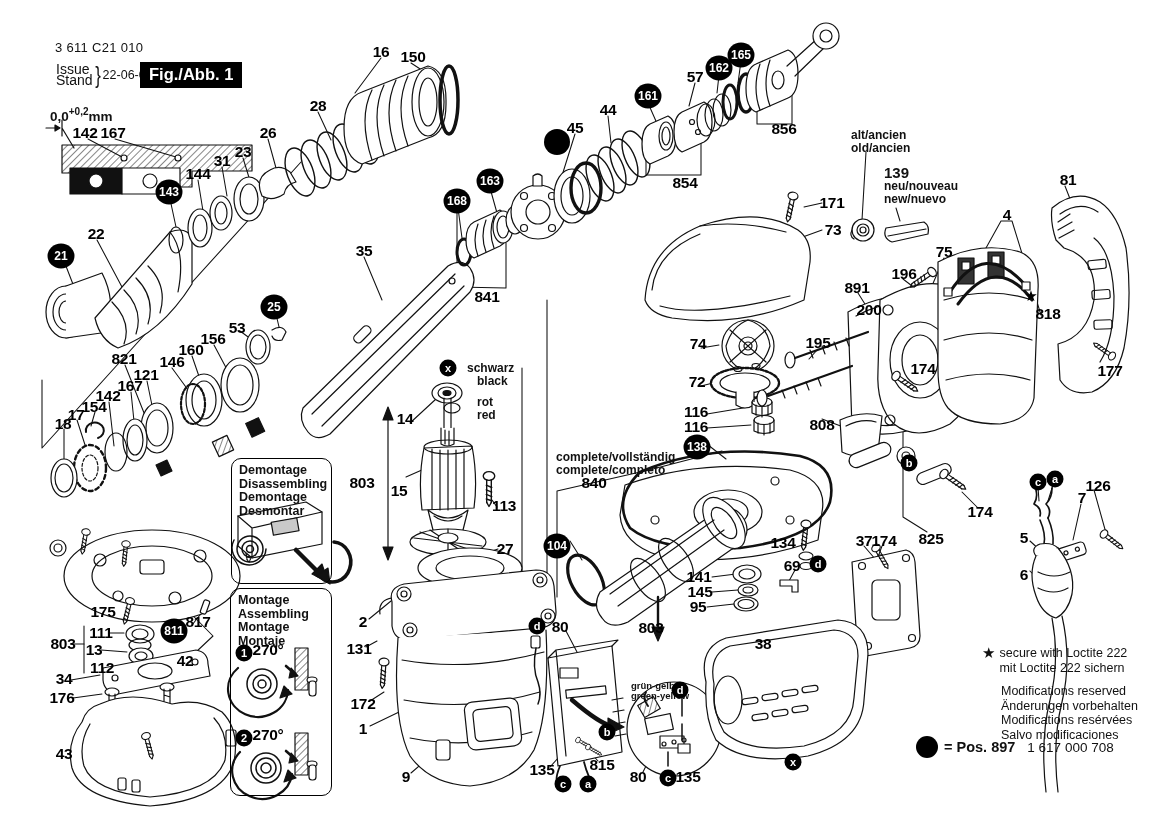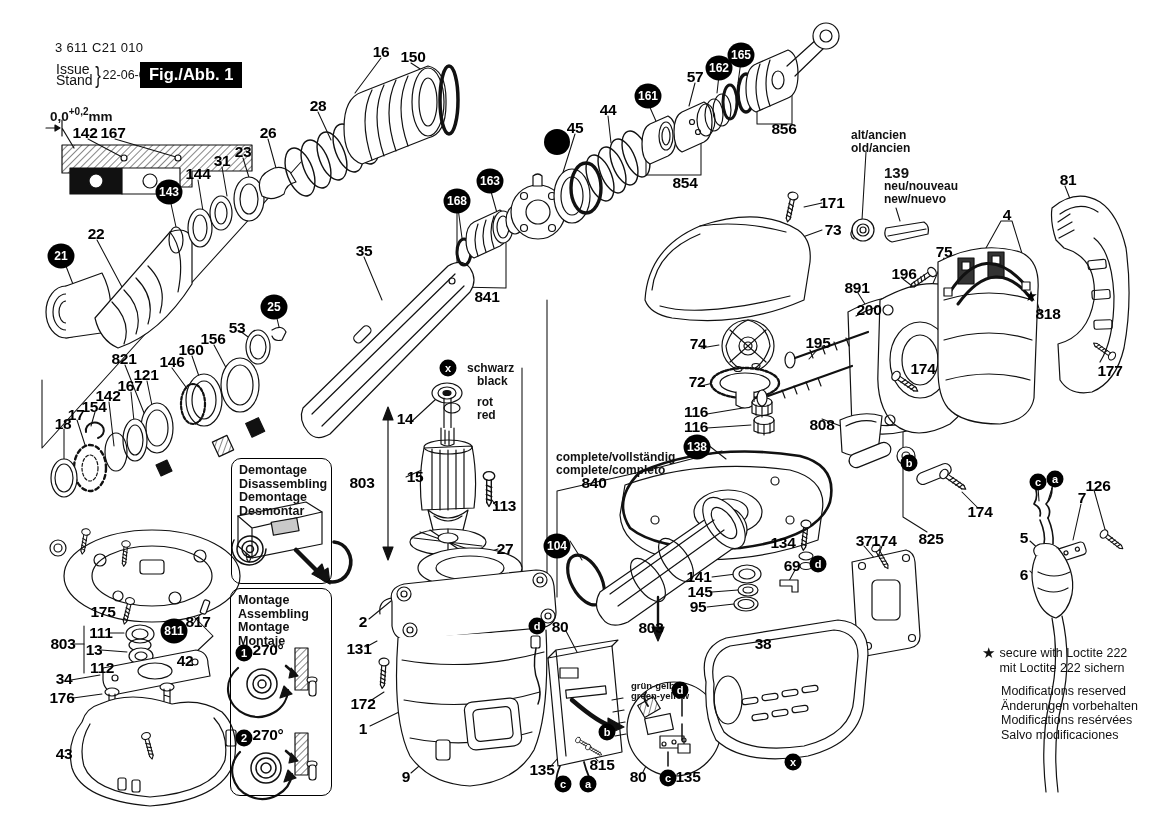--- a/index.html
+++ b/index.html
@@ -561,20 +561,25 @@
     </div>
 
     <div class="txt" style="left:1001px;top:684px;">
       <span>Modifications reserved</span><br>
       <span>Änderungen vorbehalten</span><br>
       <span>Modifications resérvées</span><br>
       <span>Salvo modificaciones</span>
     </div>
 
     <div class="pos-note" style="left:916px;top:736px;">
+      <div class="row1">
+        <span class="bdot"></span>
+        <span class="peq">= Pos. 897</span>
+        <span class="pnum">1 617 000 708</span>
+      </div>
     </div>
 
     <div class="ibox" style="left:231px;top:458px;width:99px;height:124px;">
       <div class="lines">
         <span>Demontage</span><br>
         <span>Disassembling</span><br>
         <span>Demontage</span><br>
         <span>Desmontar</span>
       </div>
     </div>
@@ -628,21 +633,21 @@
         <div class="callout co-p" style="left: 923px; top: 369px;">174</div>
         <div class="callout co-p" style="left: 822px; top: 425px;">808</div>
         <div class="callout co-p" style="left: 1032px; top: 314px; padding-left: 32px;">818</div>
         <div class="callout co-p" style="left: 1110px; top: 371px;">177</div>
         <div class="callout co-p" style="left: 698px; top: 344px;">74</div>
         <div class="callout co-p" style="left: 697px; top: 382px;">72</div>
         <div class="callout co-p" style="left: 696px; top: 412px;">116</div>
         <div class="callout co-p" style="left: 696px; top: 427px;">116</div>
         <div class="callout co-p" style="left: 594px; top: 483px;">840</div>
         <div class="callout co-p" style="left: 405px; top: 419px;">14</div>
-        <div class="callout co-p" style="left: 399px; top: 477px; margin-left: 16px;">15</div>
+        <div class="callout co-p" style="left: 399px; top: 491px;">15</div>
         <div class="callout co-p" style="left: 504px; top: 506px;">113</div>
         <div class="callout co-p" style="left: 505px; top: 549px;">27</div>
         <div class="callout co-p" style="left: 362px; top: 483px;">803</div>
         <div class="callout co-p" style="left: 363px; top: 622px;">2</div>
         <div class="callout co-p" style="left: 359px; top: 649px;">131</div>
         <div class="callout co-p" style="left: 363px; top: 704px;">172</div>
         <div class="callout co-p" style="left: 363px; top: 729px;">1</div>
         <div class="callout co-p" style="left: 406px; top: 777px;">9</div>
         <div class="callout co-p" style="left: 103px; top: 612px;">175</div>
         <div class="callout co-p" style="left: 198px; top: 622px;">817</div>

